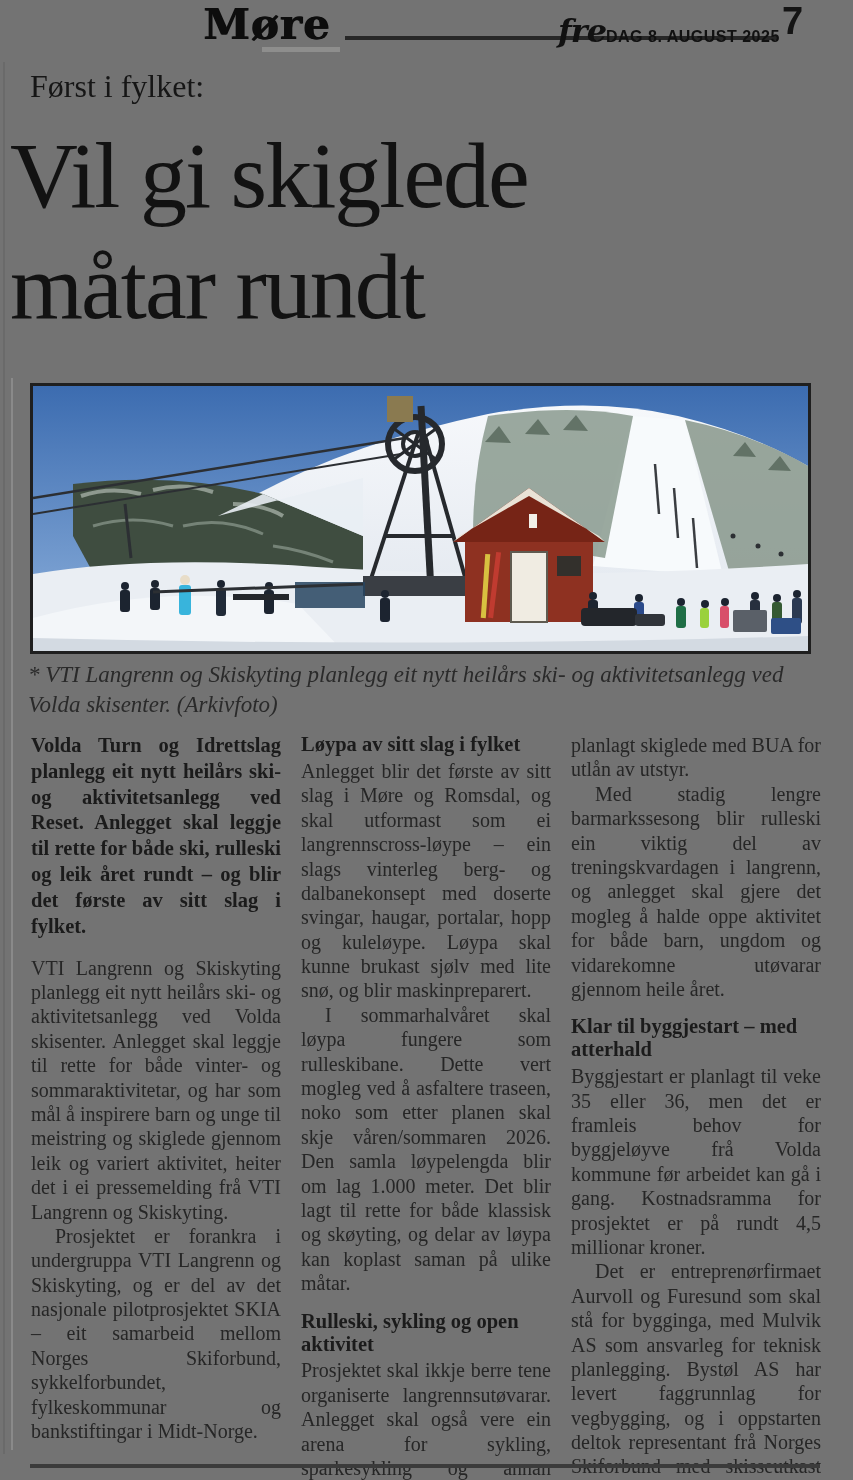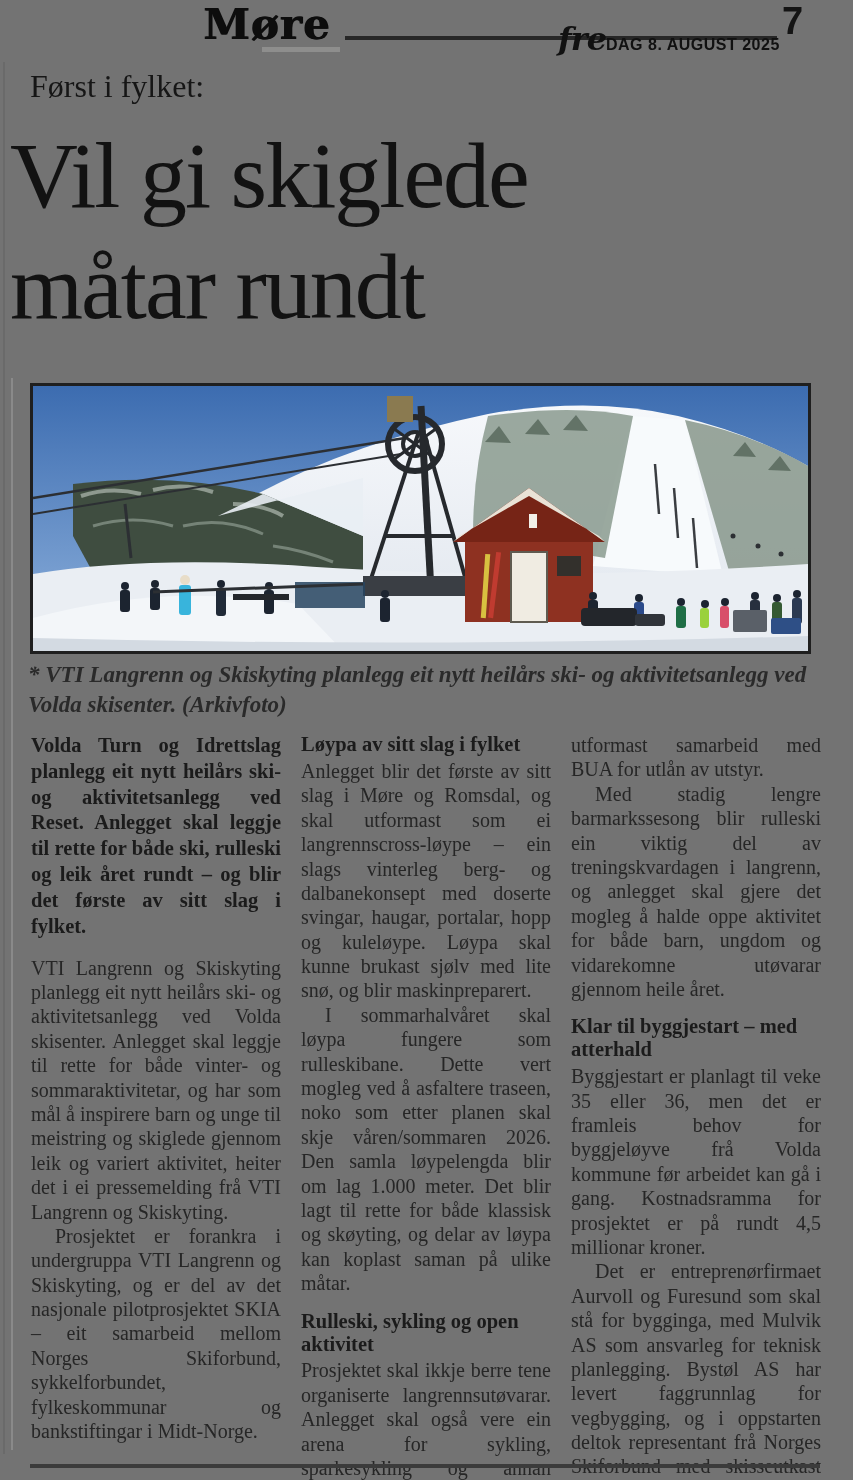--- a/index.html
+++ b/index.html
@@ -29,21 +29,21 @@
     text-shadow:1px 0 0 #0d0d0d;
   }
   .masthead-sub{
     position:absolute;left:262px;top:47px;width:78px;height:5px;
     background:#9a9a98;opacity:.7;
   }
   .header-rule{
     position:absolute;left:345px;top:36px;width:432px;height:4px;background:#272727;
   }
   .dateline{
-    position:absolute;left:558px;top:20px;white-space:nowrap;
+    position:absolute;left:558px;top:12px;white-space:nowrap;
   }
   .date-script{
     font-family:"DejaVu Serif", serif;
     font-style:italic;font-weight:bold;font-size:32px;color:#111;
     letter-spacing:-1px;
   }
   .date-rest{
     font-family:"Liberation Sans", sans-serif;
     font-weight:bold;font-size:16px;color:#111;
     letter-spacing:.5px;
@@ -67,21 +67,21 @@
 
   
   .photo-frame{
     position:absolute;left:30px;top:383px;width:775px;height:265px;
     border:3px solid #1f1f1f;background:#cfd8e2;box-sizing:content-box;
   }
   .photo-frame svg{display:block;}
 
   .caption{
     position:absolute;left:28px;top:660px;width:792px;
-    font-style:italic;font-size:23px;line-height:1.32;color:#2a2a2a;font-weight:bold;
+    font-style:italic;font-size:23px;line-height:1.32;color:#2a2a2a;
   }
 
   
   .columns{
     position:absolute;left:31px;top:733px;width:790px;
     display:flex;gap:20px;
   }
   .col{width:250px;font-size:20px;line-height:1.22;text-align:justify;color:#262626;
        hyphens:auto;-webkit-hyphens:auto;}
   .col p{margin:0;}
@@ -242,21 +242,21 @@
       <p class="indent">Prosjektet er forankra i undergruppa VTI Langrenn og Skiskyting, og er del av det nasjonale pilotprosjektet SKIA – eit samarbeid mellom Norges Skiforbund, sykkelforbundet, fylkeskommunar og bankstiftingar i Midt-Norge.</p>
     </div>
     <div class="col">
       <p class="subhead first">Løypa av sitt slag i fylket</p>
       <p>Anlegget blir det første av sitt slag i Møre og Romsdal, og skal utformast som ei langrennscross-løype – ein slags vinterleg berg- og dalbanekonsept med doserte svingar, haugar, portalar, hopp og kuleløype. Løypa skal kunne brukast sjølv med lite snø, og blir maskinpreparert.</p>
       <p class="indent">I sommarhalvåret skal løypa fungere som rulleskibane. Dette vert mogleg ved å asfaltere traseen, noko som etter planen skal skje våren/sommaren 2026. Den samla løypelengda blir om lag 1.000 meter. Det blir lagt til rette for både klassisk og skøyting, og delar av løypa kan koplast saman på ulike måtar.</p>
       <p class="subhead">Rulleski, sykling og open aktivitet</p>
       <p>Prosjektet skal ikkje berre tene organiserte langrennsutøvarar. Anlegget skal også vere ein arena for sykling, sparkesykling og annan rullande aktivitet utanfor den organiserte idretten. Det blir</p>
     </div>
     <div class="col">
-      <p>utformast samarbeid med BUA for utlån av utstyr.</p>
+      <p>planlagt skiglede med BUA for utlån av utstyr.</p>
       <p class="indent">Med stadig lengre barmarkssesong blir rulleski ein viktig del av treningskvardagen i langrenn, og anlegget skal gjere det mogleg å halde oppe aktivitet for både barn, ungdom og vidarekomne utøvarar gjennom heile året.</p>
       <p class="subhead">Klar til byggjestart – med atterhald</p>
       <p>Byggjestart er planlagt til veke 35 eller 36, men det er framleis behov for byggjeløyve frå Volda kommune før arbeidet kan gå i gang. Kostnadsramma for prosjektet er på rundt 4,5 millionar kroner.</p>
       <p class="indent">Det er entreprenørfirmaet Aurvoll og Furesund som skal stå for bygginga, med Mulvik AS som ansvarleg for teknisk planlegging. Bystøl AS har levert faggrunnlag for vegbygging, og i oppstarten deltok representant frå Norges Skiforbund med skisseutkast og synfaring.</p>
 
     </div>
   </div>
 
   <div class="bottom-rule"></div>
 </div>

